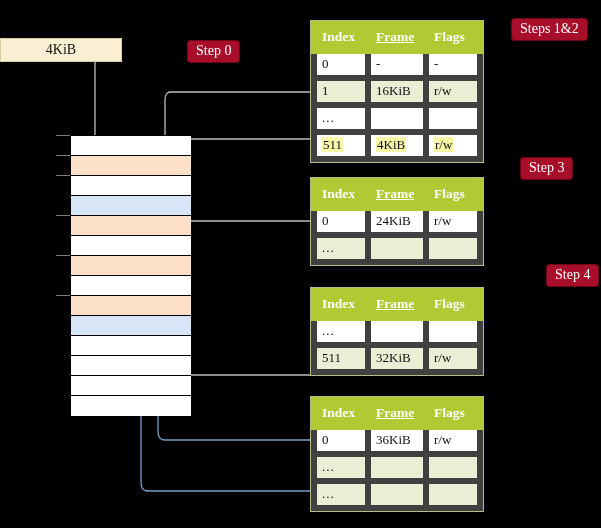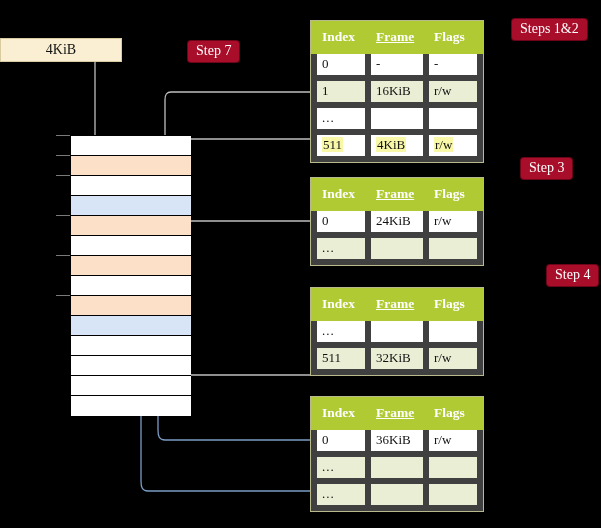--- a/index.html
+++ b/index.html
@@ -173,21 +173,21 @@
       <div class="mem-row " style="top: 140px; width: 120px; height: 20px;"></div>
       <div class="mem-row orange" style="top: 160px; width: 120px; height: 20px;"></div>
       <div class="mem-row blue" style="top: 180px; width: 120px; height: 20px;"></div>
       <div class="mem-row " style="top: 200px; width: 120px; height: 20px;"></div>
       <div class="mem-row " style="top: 220px; width: 120px; height: 20px;"></div>
       <div class="mem-row " style="top: 240px; width: 120px; height: 20px;"></div>
       <div class="mem-row  last" style="top: 260px; width: 120px; height: 20px;"></div>
     </div>
 
   <div id="badges">
-      <div class="badge" style="left: 188px; top: 41px;">Step 7</div>
+      <div class="badge" style="left: 188px; top: 41px;">Step 0</div>
       <div class="badge" style="left: 512px; top: 19px;">Steps 1&amp;2</div>
       <div class="badge" style="left: 521px; top: 158px;">Step 3</div>
       <div class="badge" style="left: 547px; top: 265px;">Step 4</div>
     </div>
 
   <div id="tables">
       <table class="ptable" style="left: 311px; top: 21px;">
         <thead>
           <tr>
             <th class="c-index">Index</th>

